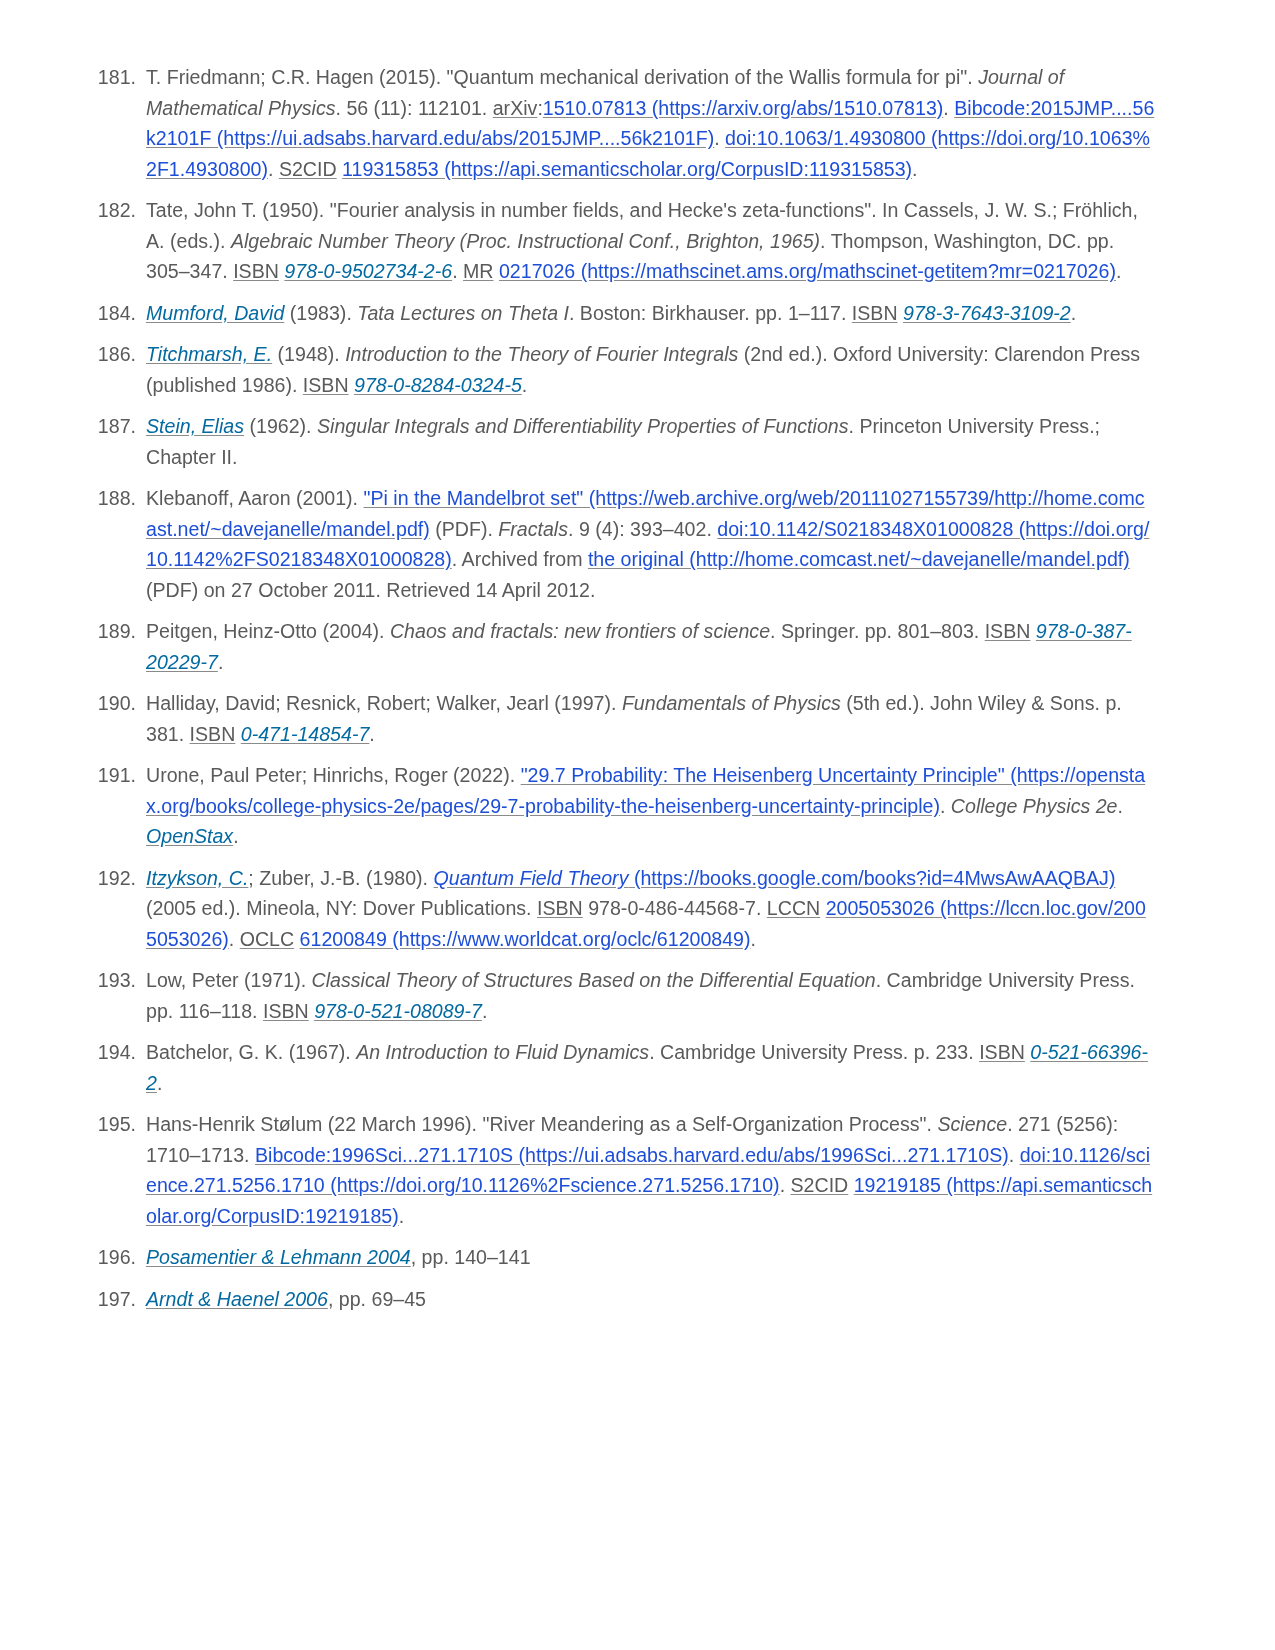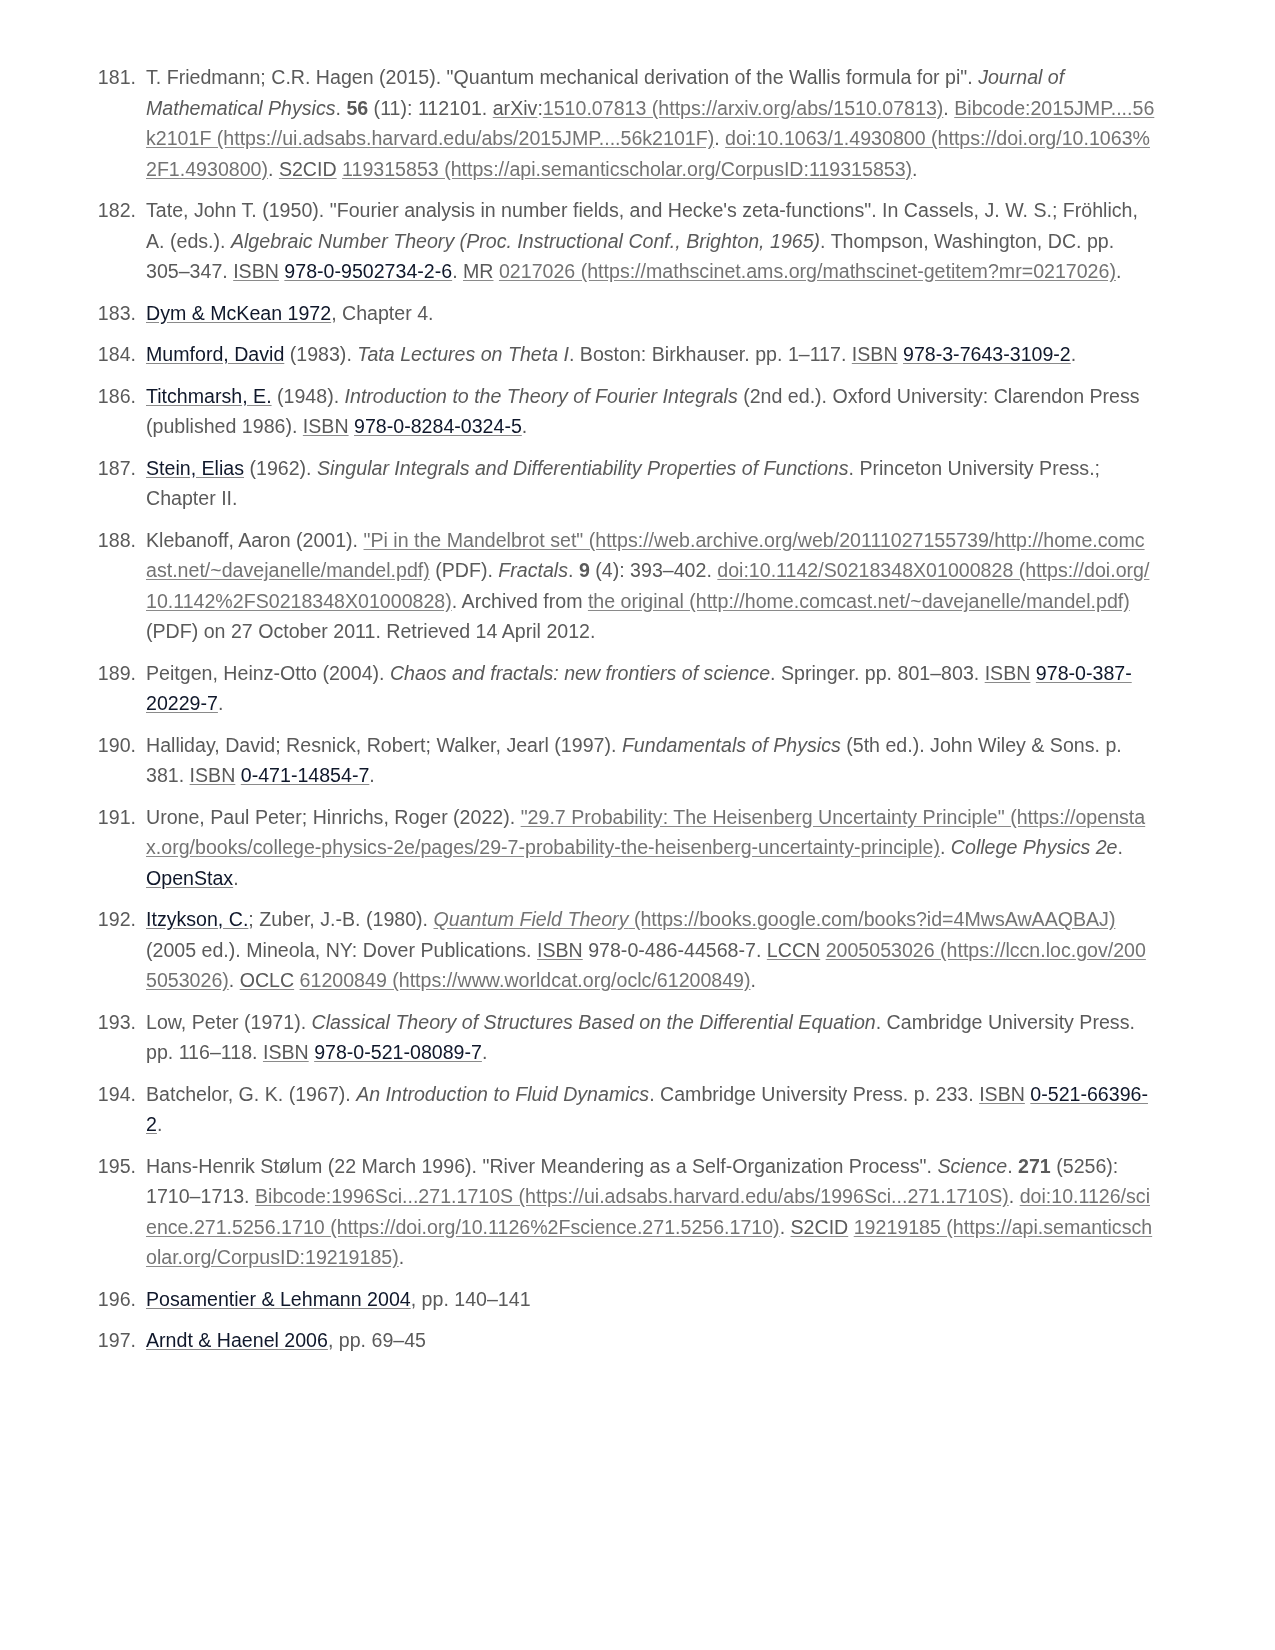--- a/index.html
+++ b/index.html
@@ -41,56 +41,53 @@
     width: 44px;
     text-align: right;
     color: #5a5a5a;
   }
   .body {
     display: block;
   }
   
   .t { }
   .i { font-style: italic; }
-  .b { font-weight: bold; }
+  .b { font-weight: normal; }
   .lk {
     color: #5a5a5a;
     text-decoration-color: #8a8a8a;
     text-underline-offset: 2px;
   }
   .lkd {
-    color: #0f172a;
+    color: #0369a1;
     text-decoration: underline;
     text-decoration-color: #8a8a8a;
     text-underline-offset: 2px;
+    font-style: italic;
   }
   .url {
-    color: #737373;
+    color: #1d4ed8;
     text-decoration: underline;
     text-decoration-color: #8a8a8a;
     text-underline-offset: 2px;
     word-break: break-all;
   }
 </style>
 </head>
 <body>
 
 <div id="page">
   <ol class="reflist">
       <li>
         <span class="num">181.</span>
         <span class="body"><span class="t">T. Friedmann; C.R. Hagen (2015). "Quantum mechanical derivation of the Wallis formula for pi". </span><span class="i">Journal of Mathematical Physics</span><span class="t">. </span><span class="b">56</span><span class="t"> (11): 112101. </span><a href="#" class="lk">arXiv</a><span class="t">:</span><a href="#" class="url">1510.07813 (https://arxiv.org/abs/1510.07813)</a><span class="t">. </span><a href="#" class="url">Bibcode:2015JMP....56k2101F (https://ui.adsabs.harvard.edu/abs/2015JMP....56k2101F)</a><span class="t">. </span><a href="#" class="url">doi:10.1063/1.4930800 (https://doi.org/10.1063%2F1.4930800)</a><span class="t">. </span><a href="#" class="lk">S2CID</a><span class="t"> </span><a href="#" class="url">119315853 (https://api.semanticscholar.org/CorpusID:119315853)</a><span class="t">.</span></span>
       </li>
       <li>
         <span class="num">182.</span>
         <span class="body"><span class="t">Tate, John T. (1950). "Fourier analysis in number fields, and Hecke's zeta-functions". In Cassels, J. W. S.; Fröhlich, A. (eds.). </span><span class="i">Algebraic Number Theory (Proc. Instructional Conf., Brighton, 1965)</span><span class="t">. Thompson, Washington, DC. pp. 305–347. </span><a href="#" class="lk">ISBN</a><span class="t"> </span><a href="#" class="lkd">978-0-9502734-2-6</a><span class="t">. </span><a href="#" class="lk">MR</a><span class="t"> </span><a href="#" class="url">0217026 (https://mathscinet.ams.org/mathscinet-getitem?mr=0217026)</a><span class="t">.</span></span>
-      </li>
-      <li>
-        <span class="num">183.</span>
-        <span class="body"><a href="#" class="lkd">Dym &amp; McKean 1972</a><span class="t">, Chapter 4.</span></span>
       </li>
       <li>
         <span class="num">184.</span>
         <span class="body"><a href="#" class="lkd">Mumford, David</a><span class="t"> (1983). </span><span class="i">Tata Lectures on Theta I</span><span class="t">. Boston: Birkhauser. pp. 1–117. </span><a href="#" class="lk">ISBN</a><span class="t"> </span><a href="#" class="lkd">978-3-7643-3109-2</a><span class="t">.</span></span>
       </li>
       <li>
         <span class="num">186.</span>
         <span class="body"><a href="#" class="lkd">Titchmarsh, E.</a><span class="t"> (1948). </span><span class="i">Introduction to the Theory of Fourier Integrals</span><span class="t"> (2nd ed.). Oxford University: Clarendon Press (published 1986). </span><a href="#" class="lk">ISBN</a><span class="t"> </span><a href="#" class="lkd">978-0-8284-0324-5</a><span class="t">.</span></span>
       </li>
       <li>

